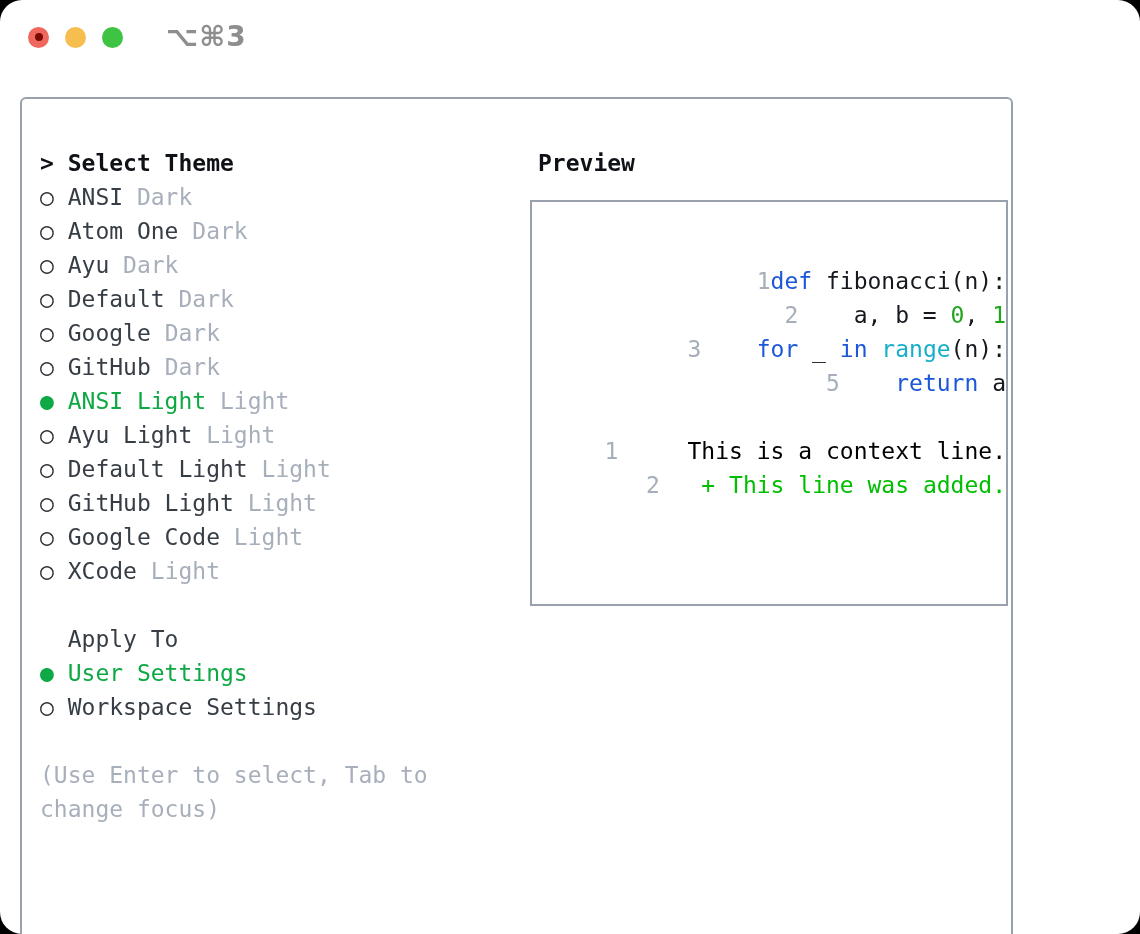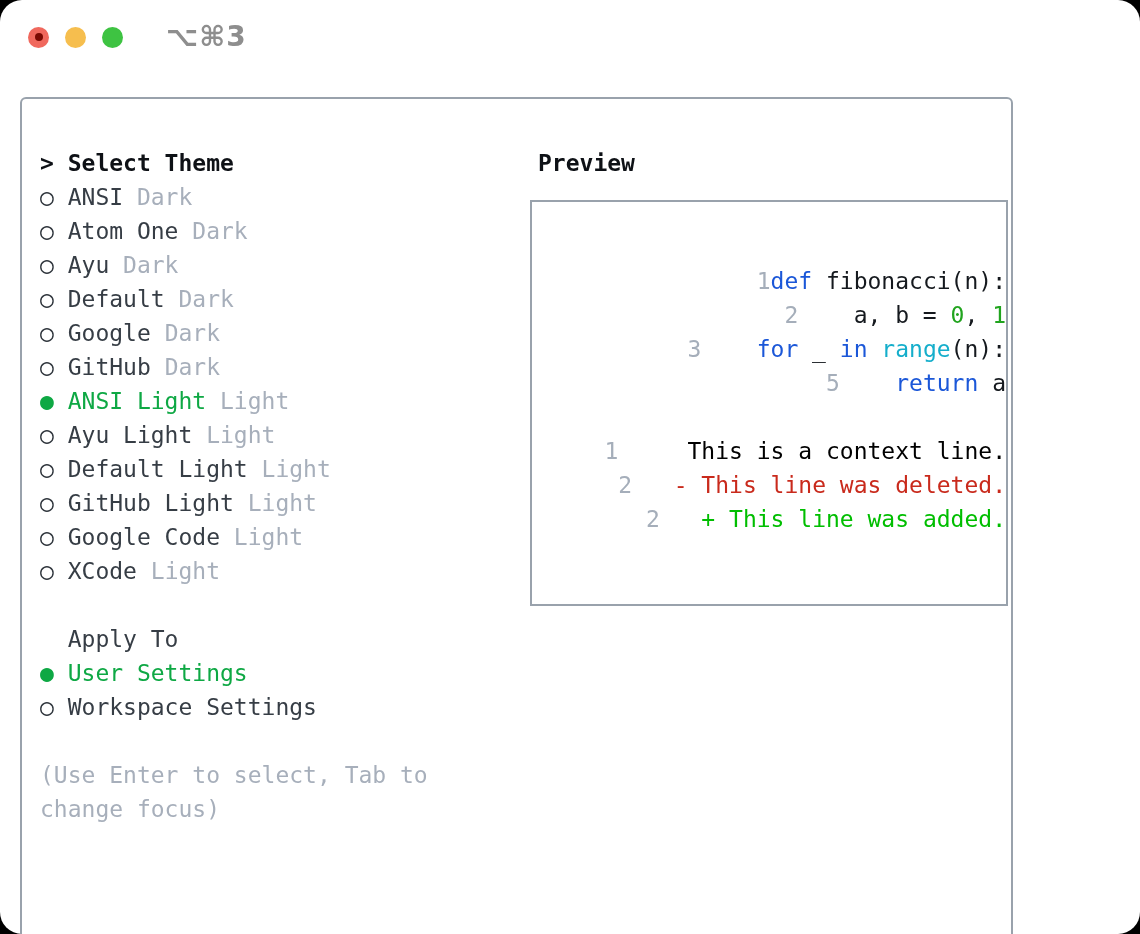--- a/index.html
+++ b/index.html
@@ -107,20 +107,19 @@
     <div class="right-col">
       <div class="preview-heading">Preview</div>
       <div class="preview-box">
         <div id="preview-code">
             <div class="pline"><span class="ln">1</span><span class="c-kw">def</span><span class="c-plain"> fibonacci(n):</span></div>
             <div class="pline"><span class="ln">2</span><span class="c-plain">    a, b = </span><span class="c-num">0</span><span class="c-plain">, </span><span class="c-num">1</span></div>
             <div class="pline"><span class="ln">3</span><span class="c-plain">    </span><span class="c-kw">for</span><span class="c-plain"> _ </span><span class="c-kw">in</span><span class="c-plain"> </span><span class="c-builtin">range</span><span class="c-plain">(n):</span></div>
             <div class="pline"><span class="ln">5</span><span class="c-plain">    </span><span class="c-kw">return</span><span class="c-plain"> a</span></div>
             <div class="pline"><span class="ln"></span></div>
             <div class="pline"><span class="ln">1</span><span class="c-ctx">     This is a context line.</span></div>
-            <div class="pline"><span class="ln">2</span><span class="c-plain">   </span><span class="c-del">- This line was deleted.</span></div>
             <div class="pline"><span class="ln">2</span><span class="c-plain">   </span><span class="c-add">+ This line was added.</span></div>
           </div>
       </div>
     </div>
 
   </div>
 </div>
 
 </body></html>

